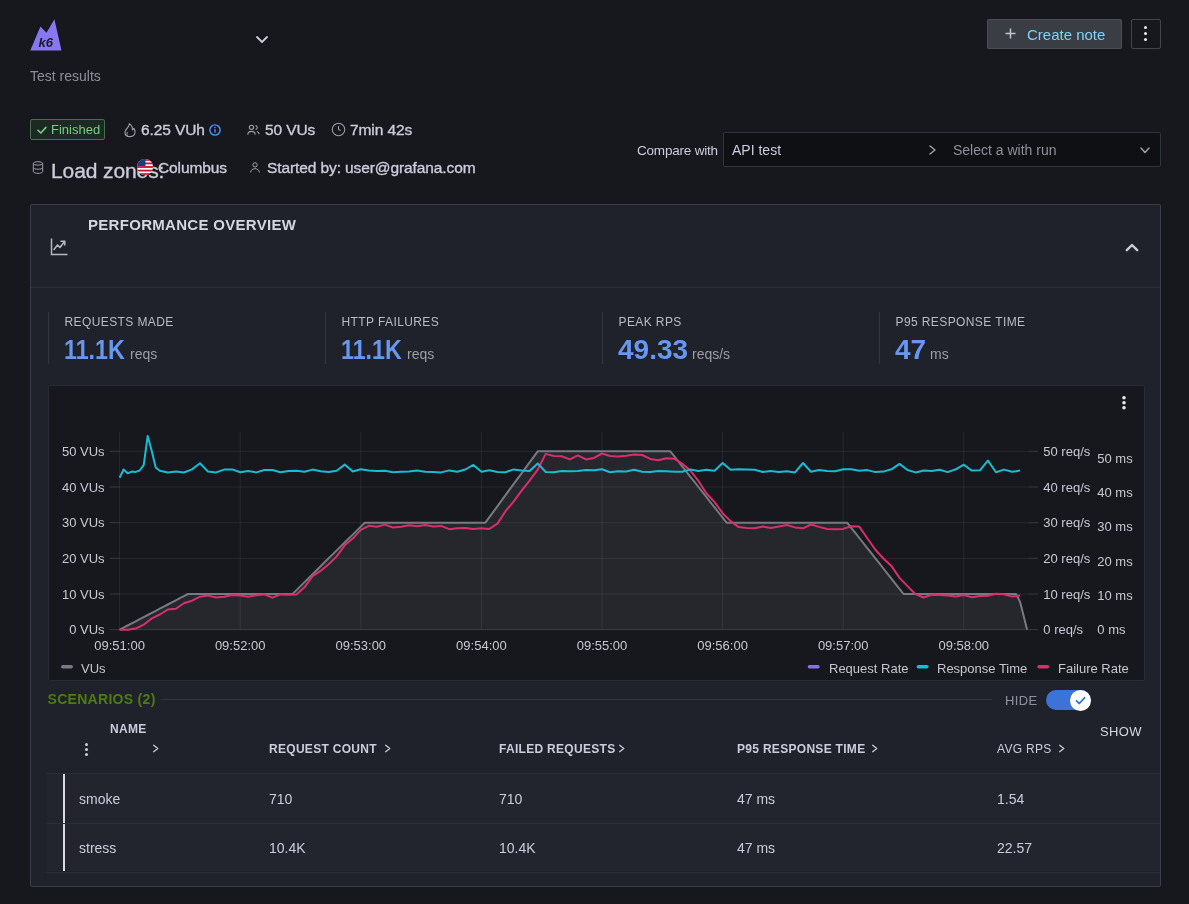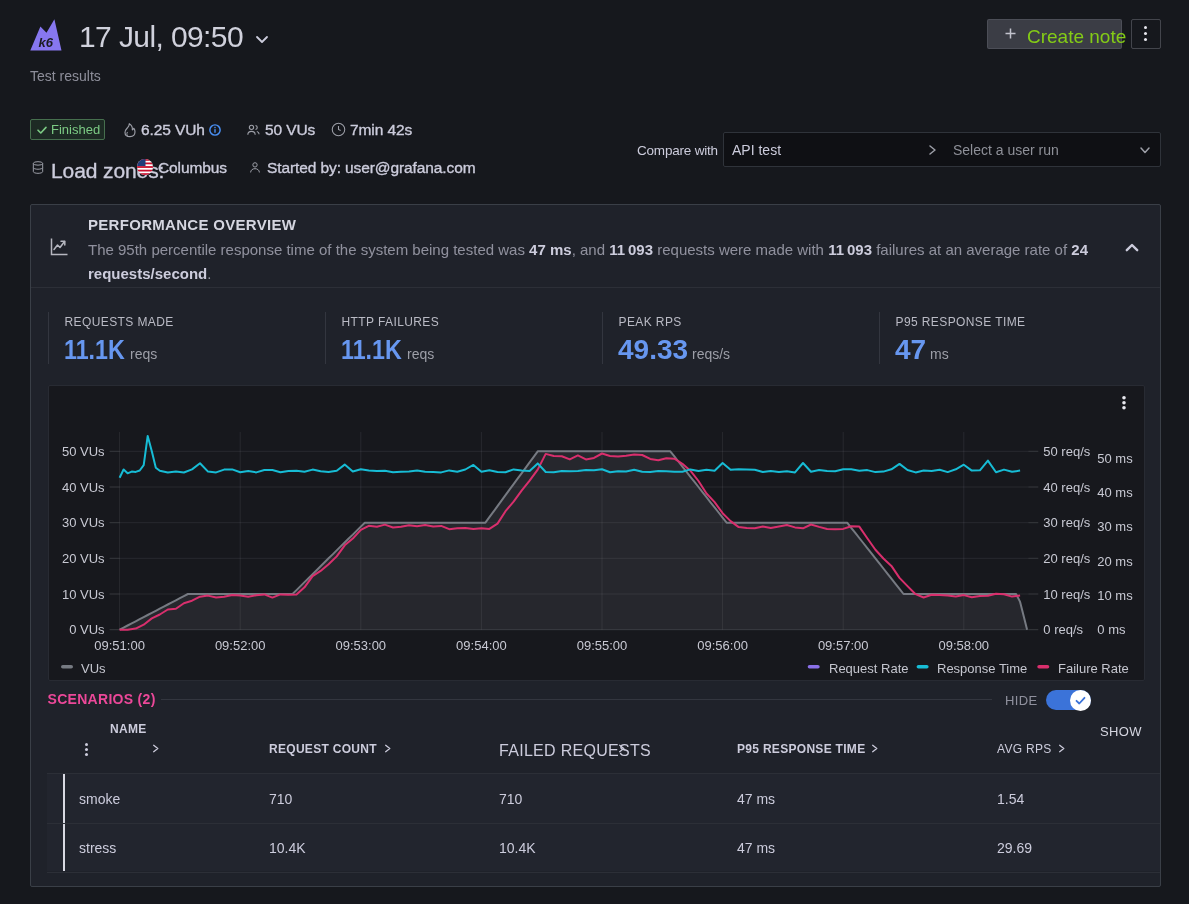--- a/index.html
+++ b/index.html
@@ -11,31 +11,30 @@
 </style>
 </head>
 <body>
 <div id="page">
 
   <svg class="abs" style="left:30px;top:19px" width="32" height="32" viewBox="0 0 32 32">
     <polygon points="0.3,31.6 10.4,7.6 16.5,13.8 24.4,0.3 31.5,31.6" fill="#8777f0"></polygon>
     <text x="15.8" y="28" font-size="13" font-weight="bold" fill="#1a1b20" text-anchor="middle" font-style="italic">k6</text>
   </svg>
 
-  <div class="abs" style="left:79px;top:20px;font-size:30px;font-weight:500;letter-spacing:-0.6px;color:#d0d1dc;">17 Jul, 09:50</div>
   <svg class="abs" style="left:253px;top:30px" width="18" height="18" viewBox="0 0 18 18">
       <path d="M4 7 L9 12 L14 7" stroke="#ccccdc" stroke-width="1.8" fill="none" stroke-linecap="round" stroke-linejoin="round"></path>
     </svg>
   <div class="abs sec" style="left:30px;top:68px;font-size:14px;">Test results</div>
 
   <div class="abs" style="left:987px;top:19px;width:135px;height:30px;background:#3b3d45;border:1px solid rgba(204,204,220,0.12);border-radius:2px;"></div>
   <svg class="abs" style="left:1004px;top:27px" width="13" height="13" viewBox="0 0 13 13">
       <path d="M6.5 1.5 V11.5 M1.5 6.5 H11.5" stroke="#c2c3cd" stroke-width="1.5" fill="none"></path>
     </svg>
-  <div class="abs" style="left:1027px;top:26px;font-size:19px;font-weight:500;color:#84cc16;">Create note</div>
+  <div class="abs" style="left:1027px;top:26px;font-size:15px;font-weight:500;color:#7dd3fc;">Create note</div>
 
   <div class="abs" style="left:1131px;top:19px;width:30px;height:30px;border:1px solid rgba(204,204,220,0.25);border-radius:2px;"></div>
   <div class="abs" style="left:1144px;top:26px;width:3px;height:3px;border-radius:50%;background:#e8e8ef;box-shadow:0 6px 0 #e8e8ef, 0 12px 0 #e8e8ef;"></div>
 
   <div class="abs" style="left:30px;top:119px;width:75px;height:21px;background:rgba(62,128,72,0.18);border:1px solid #466f4e;border-radius:2px;"></div>
   <svg class="abs" style="left:36px;top:124px" width="12" height="12" viewBox="0 0 12 12">
       <path d="M2 6.2 L4.8 9 L10 3.4" stroke="#7ccb84" stroke-width="1.6" fill="none" stroke-linecap="round" stroke-linejoin="round"></path>
     </svg>
   <div class="abs" style="left:51px;top:122px;font-size:13px;font-weight:500;color:#7ccb84;">Finished</div>
 
@@ -92,34 +91,33 @@
       <path d="M4.5 20.5 c0-4 3.4-6.5 7.5-6.5 s7.5 2.5 7.5 6.5"></path>
     </svg>
   <div class="abs" style="left:267px;top:159px;font-size:15.5px;font-weight:500;letter-spacing:-0.1px;-webkit-text-stroke:0.35px currentColor;">Started by: user@grafana.com</div>
 
   <div class="abs" style="left:637px;top:143px;font-size:13.5px;font-weight:500;letter-spacing:-0.2px;">Compare with</div>
   <div class="abs" style="left:723px;top:132px;width:438px;height:35px;background:#0f1014;border:1px solid #2f333a;border-radius:2px;"></div>
   <div class="abs" style="left:732px;top:142px;font-size:14px;font-weight:500;text-align:right;">API test</div>
   <svg class="abs" style="left:925px;top:143px" width="14" height="14" viewBox="0 0 14 14">
       <path d="M5 3 L10 7 L5 11" stroke="#9d9fa8" stroke-width="1.5" fill="none" stroke-linecap="round" stroke-linejoin="round"></path>
     </svg>
-  <div class="abs" style="left:953px;top:142px;font-size:14px;color:#8e9098;">Select a user run</div>
+  <div class="abs" style="left:953px;top:142px;font-size:14px;color:#8e9098;">Select a with run</div>
   <svg class="abs" style="left:1138px;top:143px" width="14" height="14" viewBox="0 0 14 14">
       <path d="M3 5 L7 9.5 L11 5" stroke="#9d9fa8" stroke-width="1.5" fill="none" stroke-linecap="round" stroke-linejoin="round"></path>
     </svg>
 
   <div class="abs" style="left:30px;top:204px;width:1131px;height:683px;background:#1f222a;border:1px solid #3a3f47;border-radius:2px;"></div>
 
   <svg class="abs" style="left:49px;top:237px" width="20" height="20" viewBox="0 0 20 20" fill="none" stroke="#b6b7c0" stroke-width="1.5">
       <path d="M2.5 1.5 V17.5 H18.5"></path>
       <path d="M5 12.5 L8.5 8 L11 10.5 L15.5 4.5" stroke-linecap="round" stroke-linejoin="round"></path>
       <path d="M15.8 8 V4.2 H12" stroke-linecap="round" stroke-linejoin="round"></path>
     </svg>
   <div class="abs" style="left:88px;top:216px;font-size:15px;font-weight:700;letter-spacing:0.3px;color:#d5d6e0;">PERFORMANCE OVERVIEW</div>
-  <div class="abs sec" style="left:88px;top:238px;width:1010px;font-size:15px;line-height:24px;">The 95th percentile response time of the system being tested was <b style="color:#ccccdc">47 ms</b>, and <b style="color:#ccccdc">11 093</b> requests were made with <b style="color:#ccccdc">11 093</b> failures at an average rate of <b style="color:#ccccdc">24 requests/second</b>.</div>
   <svg class="abs" style="left:1124px;top:240px" width="16" height="16" viewBox="0 0 16 16">
       <path d="M2.8 10.2 L8 5 L13.2 10.2" stroke="#ccccdc" stroke-width="2.4" fill="none" stroke-linecap="round" stroke-linejoin="round"></path>
     </svg>
 
   <div class="abs" style="left:31px;top:287px;width:1129px;height:1px;background:#2c2f37;"></div>
 
   <div class="abs" style="left:47.5px;top:312px;width:1px;height:52px;background:#33363f;"></div>
   <div class="abs" style="left:64.5px;top:315px;font-size:12px;font-weight:500;letter-spacing:0.4px;color:#babbc5;">REQUESTS MADE</div>
   <div class="abs" style="left:64px;top:334px;font-size:28px;font-weight:700;color:#6797f0;"><span style="display:inline-block;transform:scaleX(0.83);transform-origin:0 0;">11.1K</span><span style="display:inline-block;margin-left:-11px;font-size:14px;font-weight:500;color:#9d9fa8;">&nbsp;reqs</span></div>
 
@@ -199,40 +197,40 @@
   <text x="781" y="288" font-size="13" fill="#c5c6cf">Request Rate</text>
   <rect x="868.6" y="280" width="12" height="3.6" rx="1.8" fill="#17bcd5"></rect>
   <text x="889" y="288" font-size="13" fill="#c5c6cf">Response Time</text>
   <rect x="989.3" y="280" width="12" height="3.6" rx="1.8" fill="#d92f6d"></rect>
   <text x="1010" y="288" font-size="13" fill="#c5c6cf">Failure Rate</text>
   <circle cx="1076" cy="12.8" r="1.8" fill="#e8e8ef"></circle>
       <circle cx="1076" cy="17.8" r="1.8" fill="#e8e8ef"></circle>
       <circle cx="1076" cy="22.8" r="1.8" fill="#e8e8ef"></circle>
   </svg>
 
-  <div class="abs" style="left:47.5px;top:691px;font-size:14px;font-weight:700;letter-spacing:0.3px;color:#ec4899;">SCENARIOS (2)</div>
+  <div class="abs" style="left:47.5px;top:691px;font-size:14px;font-weight:700;letter-spacing:0.3px;color:#4d7c0f;">SCENARIOS (2)</div>
   <div class="abs" style="left:161px;top:699px;width:831px;height:1px;background:#33363f;"></div>
   <div class="abs sec" style="left:1005px;top:693px;font-size:13px;font-weight:500;letter-spacing:0.4px;">HIDE</div>
   <div class="abs" style="left:1046px;top:690px;width:45px;height:20px;background:#3b73d9;border-radius:10px;"></div>
   <div class="abs" style="left:1070px;top:689.5px;width:21px;height:21px;background:#ffffff;border-radius:50%;"></div>
   <svg class="abs" style="left:1074px;top:693.5px" width="13" height="13" viewBox="0 0 13 13">
       <path d="M2.5 6.8 L5.3 9.5 L10.5 3.8" stroke="#3b73d9" stroke-width="1.8" fill="none" stroke-linecap="round" stroke-linejoin="round"></path>
     </svg>
   <div class="abs" style="left:1100px;top:693px;font-size:13px;font-weight:500;letter-spacing:0.4px;color:#d5d6e0;margin-top:31px;">SHOW</div>
 
   <div class="abs" style="left:85px;top:742.5px;width:3px;height:3px;border-radius:50%;background:#ccccdc;box-shadow:0 5px 0 #ccccdc, 0 10px 0 #ccccdc;"></div>
   <div class="abs" style="left:110px;top:722px;font-size:12px;font-weight:700;letter-spacing:0.3px;">NAME</div>
   <svg class="abs" style="left:150px;top:743px" width="11" height="11" viewBox="0 0 12 12">
       <path d="M4 2.5 L8.5 6 L4 9.5" stroke="#ccccdc" stroke-width="1.4" fill="none" stroke-linecap="round" stroke-linejoin="round"></path>
     </svg>
   <div class="abs" style="left:269px;top:742px;font-size:12px;font-weight:700;letter-spacing:0.3px;">REQUEST COUNT</div>
   <svg class="abs" style="left:382px;top:743px" width="11" height="11" viewBox="0 0 12 12">
       <path d="M4 2.5 L8.5 6 L4 9.5" stroke="#ccccdc" stroke-width="1.4" fill="none" stroke-linecap="round" stroke-linejoin="round"></path>
     </svg>
-  <div class="abs" style="left:499px;top:742px;font-size:16px;font-weight:400;letter-spacing:0.3px;">FAILED REQUESTS</div>
+  <div class="abs" style="left:499px;top:742px;font-size:12px;font-weight:700;letter-spacing:0.3px;">FAILED REQUESTS</div>
   <svg class="abs" style="left:616px;top:743px" width="11" height="11" viewBox="0 0 12 12">
       <path d="M4 2.5 L8.5 6 L4 9.5" stroke="#ccccdc" stroke-width="1.4" fill="none" stroke-linecap="round" stroke-linejoin="round"></path>
     </svg>
   <div class="abs" style="left:737px;top:742px;font-size:12px;font-weight:700;letter-spacing:0.3px;">P95 RESPONSE TIME</div>
   <svg class="abs" style="left:869px;top:743px" width="11" height="11" viewBox="0 0 12 12">
       <path d="M4 2.5 L8.5 6 L4 9.5" stroke="#ccccdc" stroke-width="1.4" fill="none" stroke-linecap="round" stroke-linejoin="round"></path>
     </svg>
   <div class="abs" style="left:997px;top:742px;font-size:12px;font-weight:400;letter-spacing:0.3px;">AVG RPS</div>
   <svg class="abs" style="left:1056px;top:743px" width="11" height="11" viewBox="0 0 12 12">
       <path d="M4 2.5 L8.5 6 L4 9.5" stroke="#ccccdc" stroke-width="1.4" fill="none" stroke-linecap="round" stroke-linejoin="round"></path>
@@ -249,15 +247,15 @@
   <div class="abs" style="left:79px;top:791px;font-size:14px;">smoke</div>
   <div class="abs" style="left:269px;top:791px;font-size:14px;">710</div>
   <div class="abs" style="left:499px;top:791px;font-size:14px;">710</div>
   <div class="abs" style="left:737px;top:791px;font-size:14px;">47 ms</div>
   <div class="abs" style="left:997px;top:791px;font-size:14px;">1.54</div>
 
   <div class="abs" style="left:79px;top:840px;font-size:14px;">stress</div>
   <div class="abs" style="left:269px;top:840px;font-size:14px;">10.4K</div>
   <div class="abs" style="left:499px;top:840px;font-size:14px;">10.4K</div>
   <div class="abs" style="left:737px;top:840px;font-size:14px;">47 ms</div>
-  <div class="abs" style="left:997px;top:840px;font-size:14px;">29.69</div>
+  <div class="abs" style="left:997px;top:840px;font-size:14px;">22.57</div>
 
 </div>
 
 </body></html>

